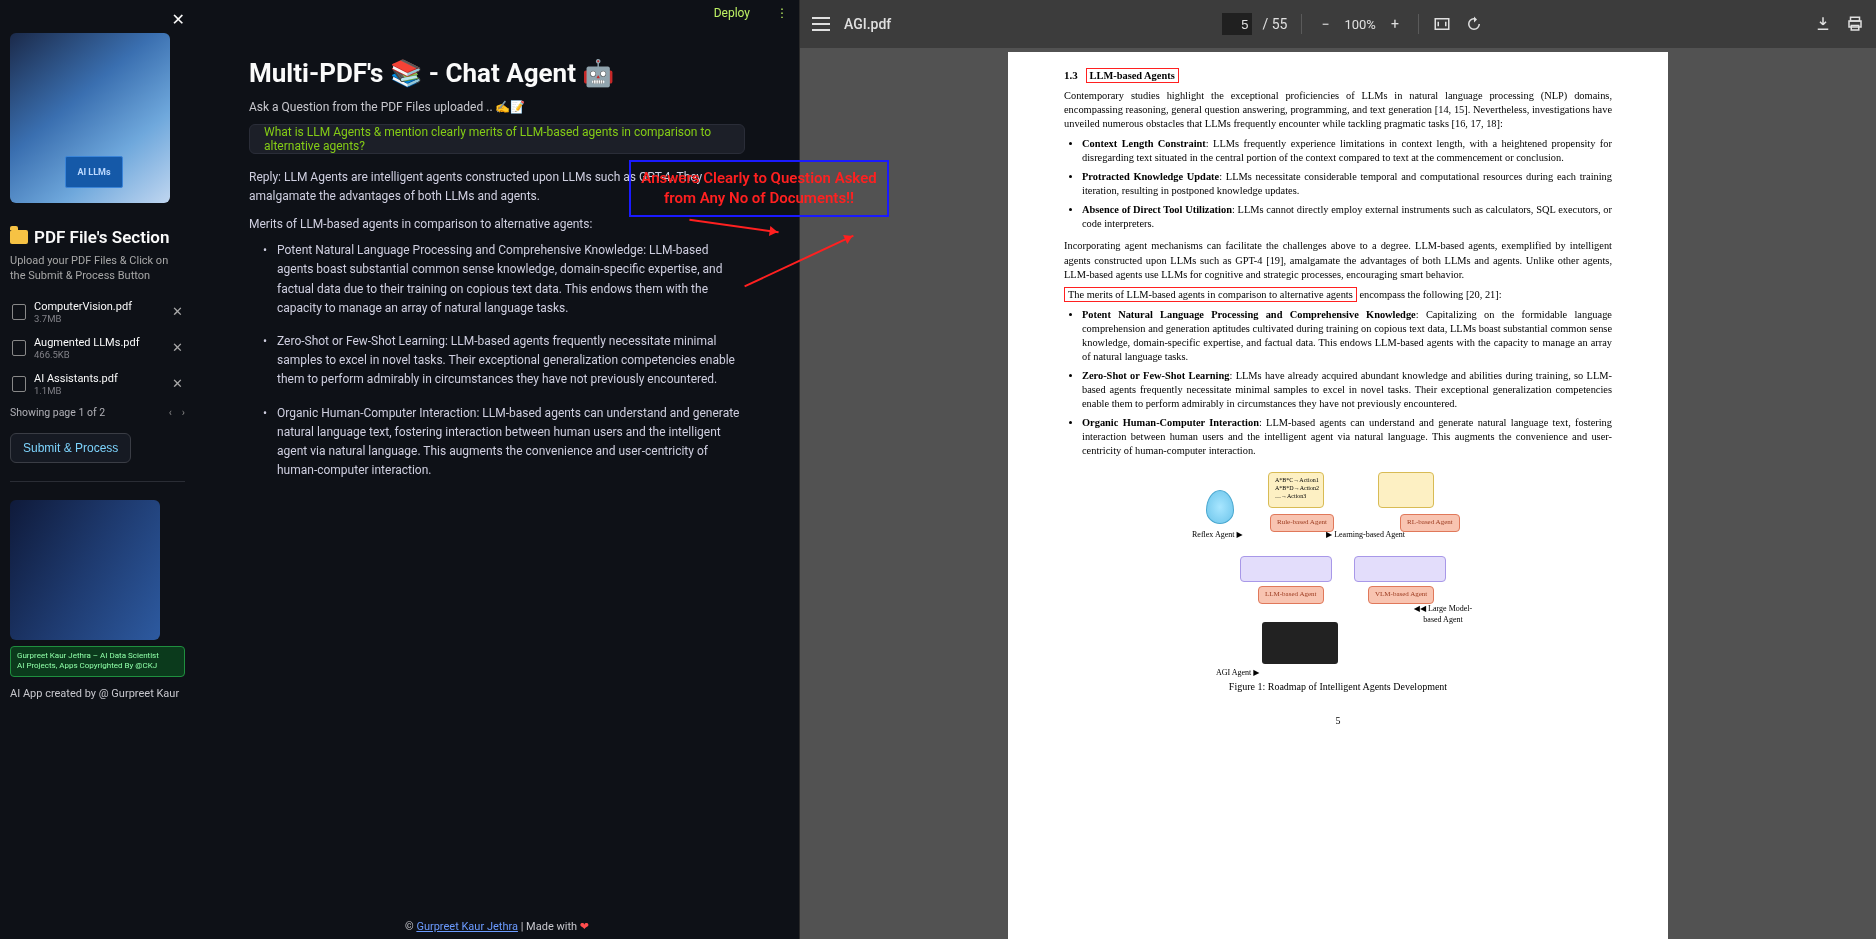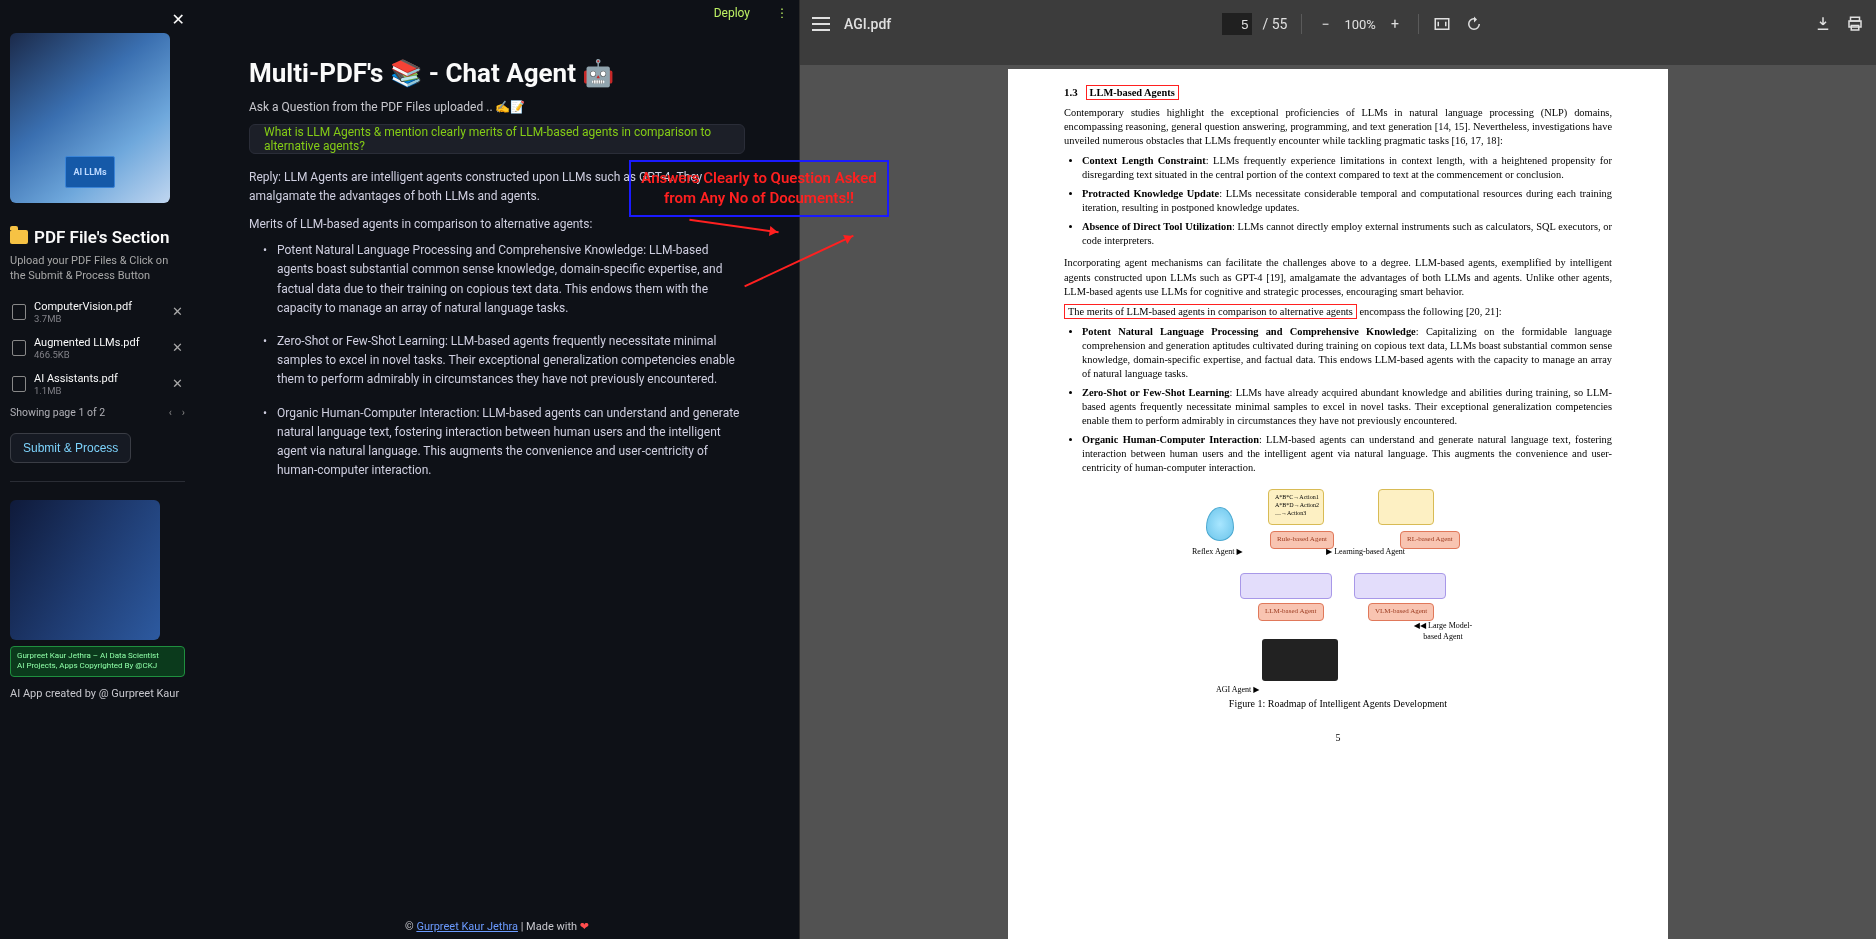--- a/index.html
+++ b/index.html
@@ -9,21 +9,21 @@
   color: #fafafa;
   display: flex;
   width: 1876px;
   height: 939px;
   overflow: hidden;
 }
 .left-app { width: 799px; display: flex; height: 100%; background: #0e1117; }
 .sidebar { width: 195px; background: #0e1117; padding: 10px; display: flex; flex-direction: column; font-size: 12px; overflow-y: auto; }
 .sidebar-close { text-align: right; color: #fafafa; cursor: pointer; font-size: 16px; padding-bottom: 4px; }
 .robot-img { width: 160px; height: 170px; border-radius: 6px; background: linear-gradient(140deg,#1b2a4a 0%,#3a6fb0 40%,#6fa8dc 70%,#c0d6f0 100%); position: relative; margin-bottom: 18px; }
-.robot-img .book { position:absolute; bottom:15px; left:55px; width:50px; height:32px; background:#1559a8; color:#bcd9ff; font-size:9px; font-weight:bold; display:flex; align-items:center; justify-content:center; border-radius:2px; border:1px solid #3a84d8; }
+.robot-img .book { position:absolute; bottom:15px; left:55px; width:58px; height:32px; background:#1559a8; color:#bcd9ff; font-size:9px; font-weight:bold; display:flex; align-items:center; justify-content:center; border-radius:2px; border:1px solid #3a84d8; }
 .section-title { display:flex; align-items:center; gap:6px; font-size:17px; font-weight:600; margin:6px 0; }
 .folder-icon { width:18px; height:14px; background:#f6c244; border-radius:2px; display:inline-block; position:relative; }
 .folder-icon::before { content:''; position:absolute; top:-4px; left:0; width:8px; height:4px; background:#f6c244; border-radius:2px 2px 0 0; }
 .help-text { color:#a7a7a7; font-size:11px; line-height:1.4; margin-bottom:10px; }
 .dropzone { border:1px dashed #3a3d45; border-radius:6px; padding:10px; margin-bottom:8px; }
 .dropzone-main { font-size:11.5px; color:#fafafa; }
 .dropzone-sub { font-size:10px; color:#808087; margin-top:2px; }
 .browse-btn { background:#161a23; border:1px solid #3a3d45; color:#fafafa; padding:6px 12px; border-radius:6px; font-size:12px; cursor:pointer; margin-top:8px; }
 .file-row { display:flex; align-items:center; gap:8px; padding:6px 2px; }
 .file-icon { width:14px; height:16px; border:1px solid #888; border-radius:2px; position:relative; }
@@ -53,21 +53,21 @@
 .annotation { position:absolute; top:160px; right:-90px; width:260px; border:2px solid #1a1aff; color:#ff2020; font-size:15px; font-weight:600; text-align:center; padding:6px 8px; line-height:1.35; background:transparent; }
 .arrow1 { position:absolute; top:225px; right:20px; width:90px; height:2px; background:#ff2020; transform:rotate(8deg); }
 .arrow1::after { content:''; position:absolute; right:-4px; top:-4px; border:5px solid transparent; border-left:8px solid #ff2020; }
 .arrow2 { position:absolute; top:260px; right:-60px; width:120px; height:2px; background:#ff2020; transform:rotate(-25deg); }
 .arrow2::after { content:''; position:absolute; right:-4px; top:-4px; border:5px solid transparent; border-left:8px solid #ff2020; }
 .footer { position:absolute; bottom:6px; left:0; width:100%; text-align:center; font-size:11px; color:#c7c7cd; }
 .footer a { color:#6b9bff; text-decoration:underline; }
 .heart { color:#ff4d4d; }
 
 
-.pdf-pane { flex:1; display:flex; flex-direction:column; background:#3c3c3c; border-left:1px solid #2a2a2a;gap:17px; }
+.pdf-pane { flex:1; display:flex; flex-direction:column; background:#3c3c3c; border-left:1px solid #2a2a2a; }
 .pdf-toolbar { height:48px; background:#3c3c3c; display:flex; align-items:center; padding:0 12px; color:#e0e0e0; font-size:14px; gap:14px; }
 .tb-group { display:flex; align-items:center; gap:10px; }
 .tb-sep { width:1px; height:20px; background:#5a5a5a; }
 .page-input { width:30px; height:22px; background:#202020; color:#e0e0e0; border:none; text-align:right; padding-right:4px; font-size:13px; }
 .zoom { font-size:13px; }
 .tb-icon { width:18px; height:18px; cursor:pointer; display:inline-flex; align-items:center; justify-content:center; }
 .pdf-viewport { flex:1; background:#525252; display:flex; justify-content:center; overflow-y:auto; padding-top:4px; }
 .pdf-page { width:660px; background:#fff; color:#000; font-family:"Times New Roman",serif; font-size:10.4px; line-height:1.35; padding:10px 56px 30px 56px; text-align:justify; position:relative; }
 .sec-num { font-weight:bold; font-size:11px; }
 .red-box { border:1.5px solid #ff2020; padding:1px 3px; }

